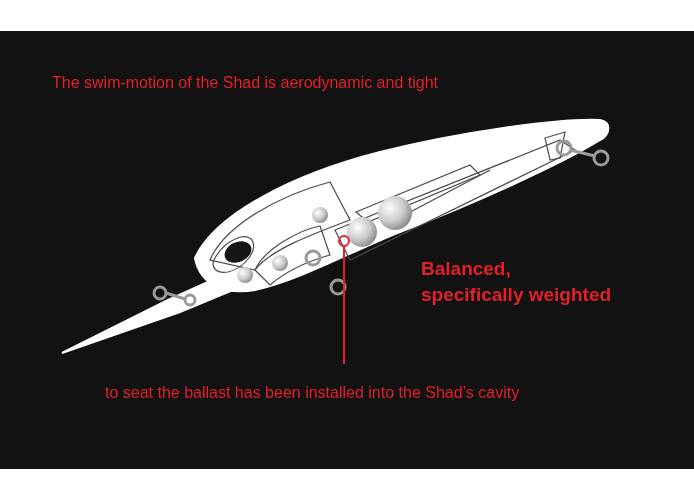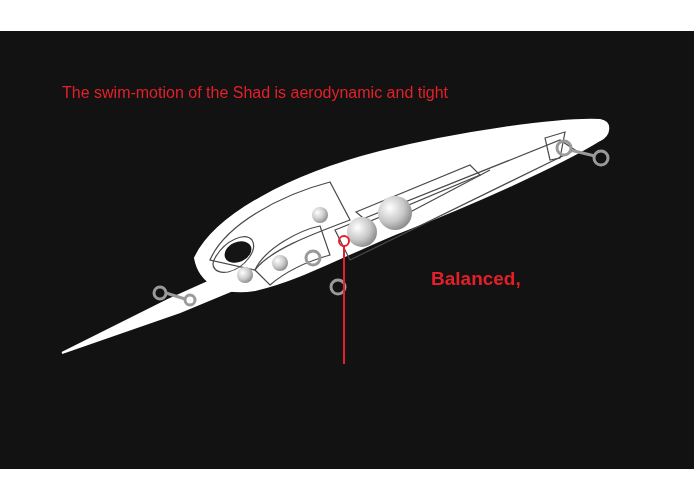--- a/index.html
+++ b/index.html
@@ -1,18 +1,18 @@
 <!DOCTYPE html>
 <html><head>
 <meta charset="utf-8">
 <style>
   html, body { margin:0; padding:0; background:#ffffff; }
   body { width:694px; height:500px; position:relative; overflow:hidden; font-family:"Liberation Sans", sans-serif; }
   .panel { position:absolute; left:0; top:31px; width:694px; height:438px; background:#121212; }
-  .txt { position:absolute; color:#e3202a; margin:10px; white-space:nowrap; }
+  .txt { position:absolute; color:#e3202a; margin:0; white-space:nowrap; }
   .top-cap { left:52px; top:72px; font-size:16px; line-height:22px; }
   .mid-cap { left:421px; top:256px; font-size:19px; line-height:26px; font-weight:bold; }
   .bot-cap { left:105px; top:380px; font-size:16px; line-height:26px; }
   .line { display:block; }
   svg.lure { position:absolute; left:0; top:0; }
 </style>
 </head>
 <body>
 
 <div class="panel"></div>
@@ -62,16 +62,18 @@
     <circle cx="601" cy="158" r="7"></circle>
     <path d="M570,150 L595,156"></path>
   </g>
 
   <circle cx="344" cy="241" r="5" fill="none" stroke="#e3202a" stroke-width="2"></circle>
   <line x1="344" y1="246" x2="344" y2="364" stroke="#e3202a" stroke-width="2"></line>
 </svg>
 
 <p class="txt mid-cap">
   <span class="line">Balanced,</span>
+  <span class="line">specifically weighted</span>
 </p>
 
 <p class="txt bot-cap">
+  <span class="line">to seat the ballast has been installed into the Shad’s cavity</span>
 </p>
 
 </body></html>

